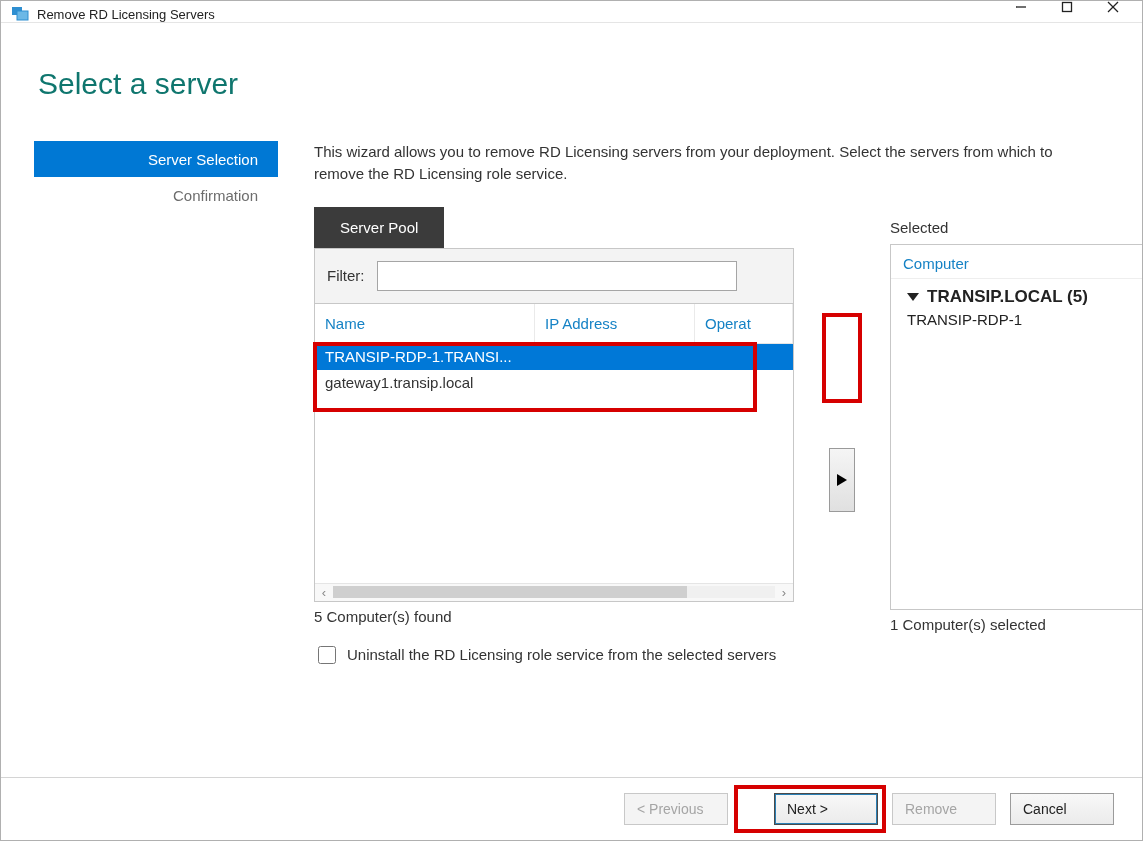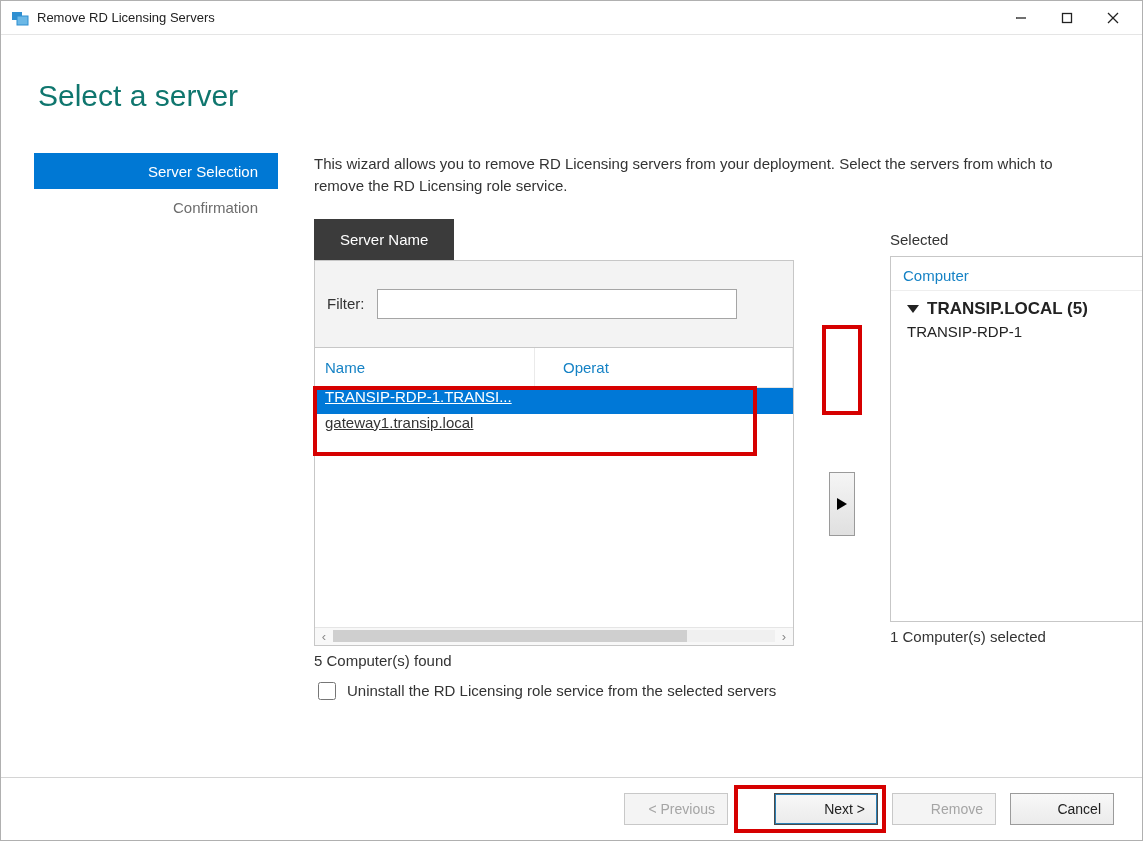--- a/index.html
+++ b/index.html
@@ -10,23 +10,23 @@
     color: #333;
     background: #fff;
     width: 1143px;
     height: 841px;
     border: 1px solid #b0b0b0;
     position: relative;
     overflow: hidden;
   }
 
   .titlebar {
-    height: 34px;
-    display: flex;
-    align-items: center;
+    height: 22px;
+    display: flex;
+    align-items: flex-end;
     padding: 0 6px 0 10px;
     border-bottom: 1px solid #e5e5e5;
   }
   .titlebar .app-icon {
     width: 18px; height: 18px;
     margin-right: 8px;
     display: inline-block;
   }
   .titlebar .title-text { font-size: 13px; color: #222; }
   .win-controls { margin-left: auto; display: flex; }
@@ -91,21 +91,21 @@
   .tab {
     background: #3b3b3b;
     color: #fff;
     padding: 12px 26px;
     font-size: 15px;
   }
 
   .filter-bar {
     border: 1px solid #c7c7c7;
     background: #f3f3f3;
-    padding: 28px 12px;
+    padding: 12px 12px;
     display: flex;
     align-items: center;
     gap: 12px;
   }
   .filter-bar label { font-size: 15px; color: #333; }
   .filter-bar input {
     flex: 1;
     height: 30px;
     border: 1px solid #a5a5a5;
     padding: 2px 6px;
@@ -123,39 +123,37 @@
     background: #fff;
     position: relative;
   }
   .grid-header {
     display: flex;
     border-bottom: 1px solid #e5e5e5;
     font-size: 15px;
     color: #1582c5;
     height: 40px;
     align-items: center;
-    gap: 18px;
   }
   .grid-header .col { padding: 0 10px; border-right: 1px solid #eaeaea; height:100%; display:flex; align-items:center;}
   .col-name { width: 220px; }
   .col-ip { width: 160px; }
   .col-os { flex: 1; overflow: hidden; white-space: nowrap; }
 
   .grid-rows {
     flex: 1;
     overflow: hidden;
     position: relative;
   }
   .grid-row {
     display: flex;
     height: 26px;
-    align-items: flex-start;
+    align-items: center;
     font-size: 15px;
     padding: 0 10px;
-    text-decoration: underline;
   }
   .grid-row.selected { background: #0078d7; color: #fff; }
   .grid-row .c-name { width: 210px; overflow: hidden; white-space: nowrap; text-overflow: ellipsis; }
 
   .highlight-rows {
     position: absolute;
     border: 4px solid #d60000;
     left: -2px; top: 38px;
     width: 444px; height: 70px;
     pointer-events: none;
@@ -274,21 +272,21 @@
   }
   .btn {
     height: 32px;
     min-width: 104px;
     border: 1px solid #9b9b9b;
     background: linear-gradient(#f8f8f8,#ebebeb);
     font-size: 14px;
     color: #222;
     display: inline-flex;
     align-items: center;
-    justify-content: flex-end;
+    justify-content: flex-start;
     padding: 11px 12px;
   }
   .btn.disabled {
     color: #a5a5a5;
     background: #f4f4f4;
     border-color: #c8c8c8;
   }
   .btn.default {
     border: 1px solid #4a4a4a;
     box-shadow: inset 0 0 0 1px #2a7fb5;
@@ -351,30 +349,33 @@
       </div>
   </div>
 
   <div class="main-pane">
     <div class="intro-text">This wizard allows you to remove RD Licensing servers from your deployment. Select the servers from which to remove the RD Licensing role service.</div>
 
     <div class="panels">
 
       <div class="panel-left">
         <div class="tab-strip">
-          <div class="tab"><span>Server Name</span></div>
+          <div class="tab"><span>Server Pool</span></div>
         </div>
         <div class="filter-bar">
           <label>Filter:</label>
           <input type="text" value="" style="">
         </div>
         <div class="grid">
           <div class="grid-header">
             <div class="col col-name">
                 <span>Name</span>
+              </div>
+            <div class="col col-ip">
+                <span>IP Address</span>
               </div>
             <div class="col col-os">
                 <span>Operat</span>
               </div>
           </div>
           <div class="grid-rows">
             <div class="grid-row selected">
               <div class="c-name">TRANSIP-RDP-1.TRANSI...</div>
             </div>
             <div class="grid-row">

